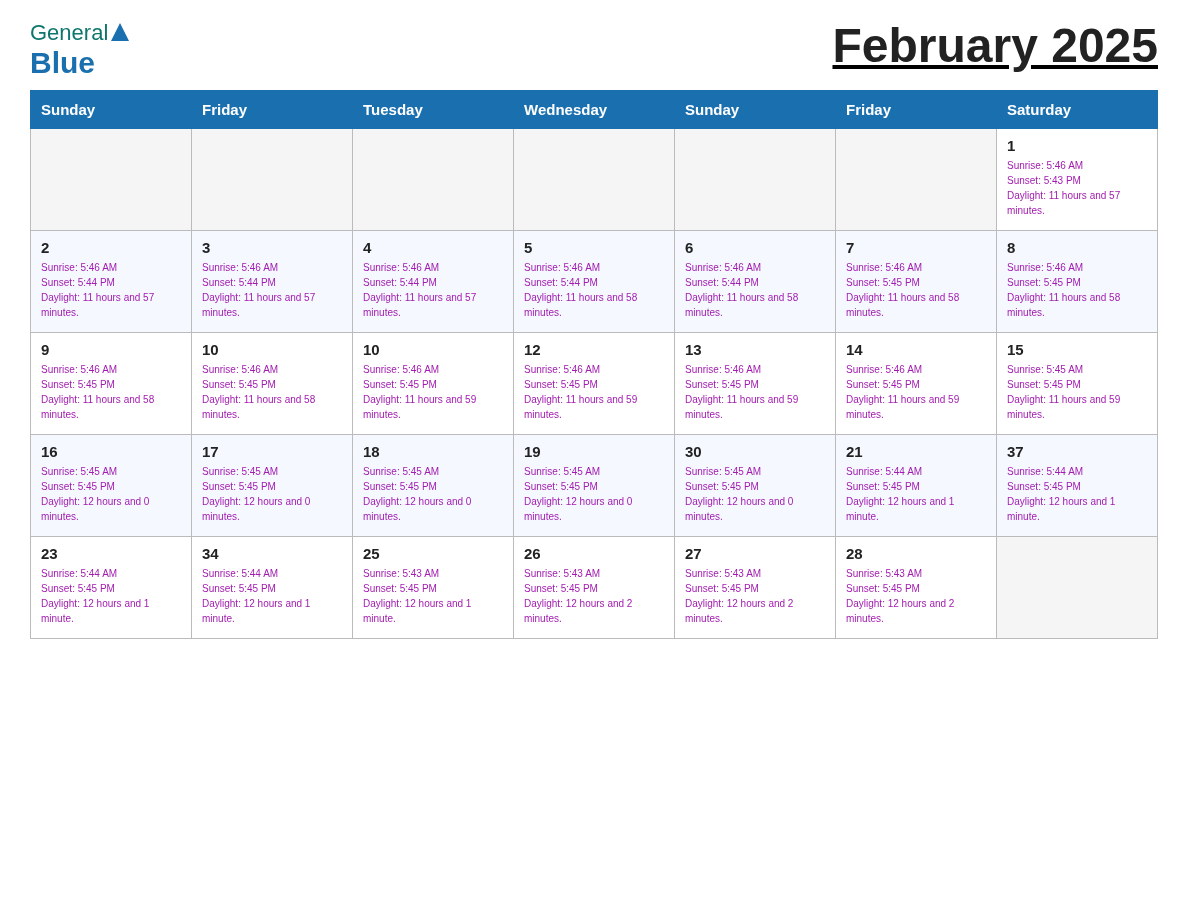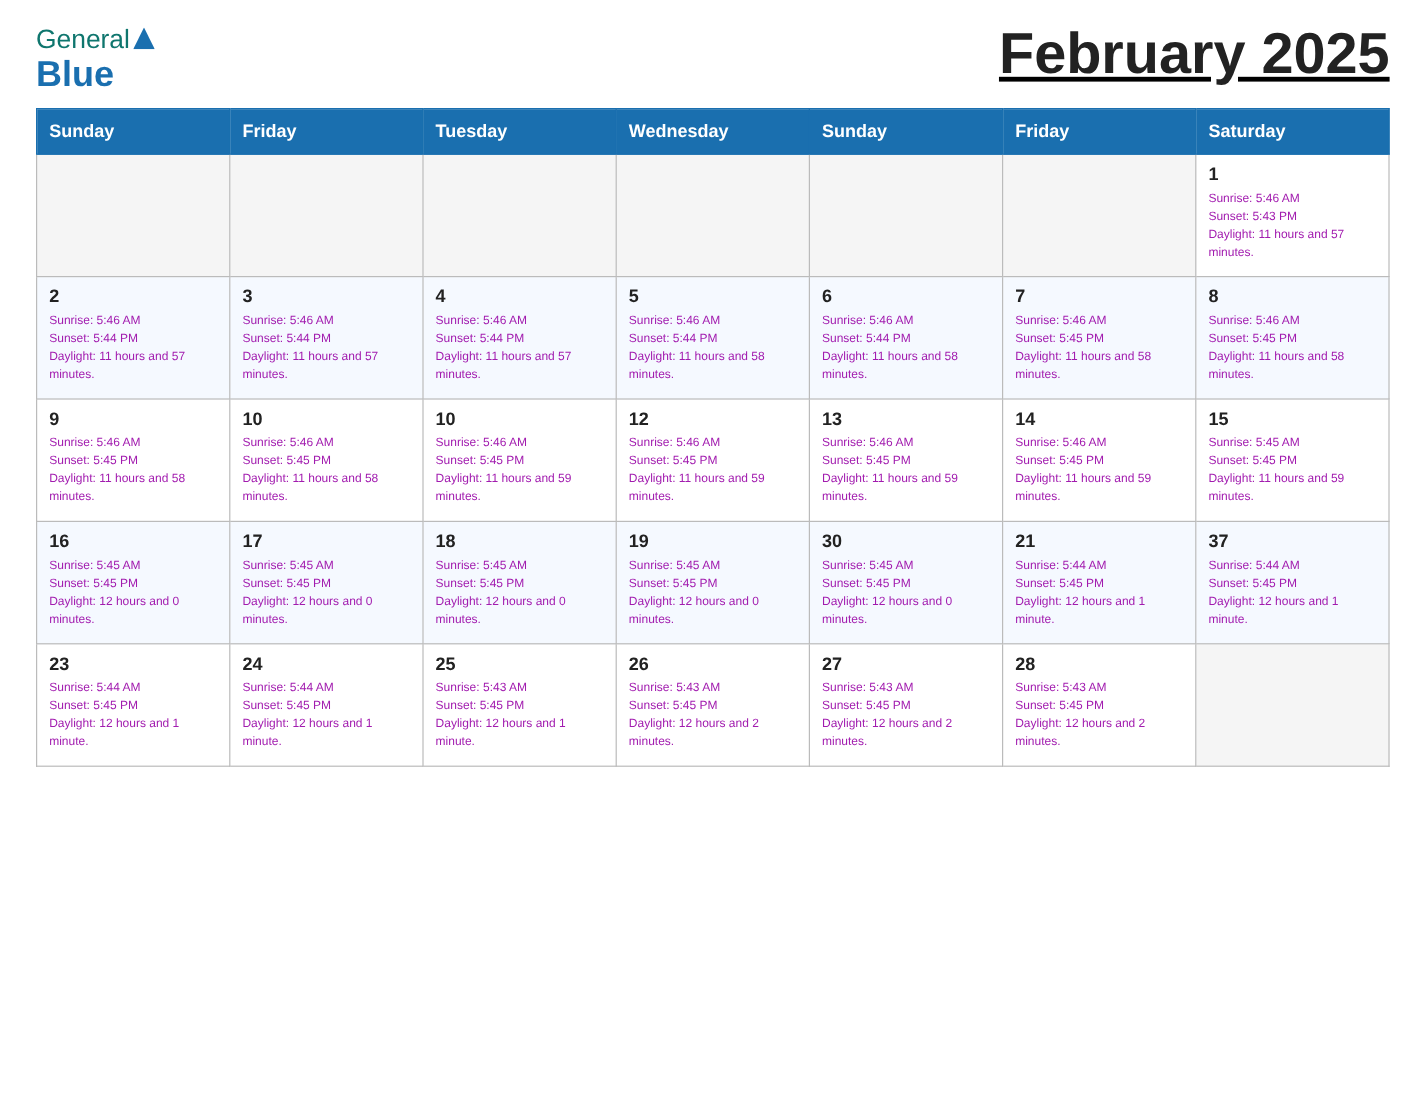--- a/index.html
+++ b/index.html
@@ -269,21 +269,21 @@
         </td>
       </tr>
       <tr>
         <td>
           <span class="day-number">23</span>
           <div class="day-info" style="white-space: pre-line;">Sunrise: 5:44 AM
 Sunset: 5:45 PM
 Daylight: 12 hours and 1 minute.</div>
         </td>
         <td>
-          <span class="day-number">24</span>
+          <span class="day-number">34</span>
           <div class="day-info" style="white-space: pre-line;">Sunrise: 5:44 AM
 Sunset: 5:45 PM
 Daylight: 12 hours and 1 minute.</div>
         </td>
         <td>
           <span class="day-number">25</span>
           <div class="day-info" style="white-space: pre-line;">Sunrise: 5:43 AM
 Sunset: 5:45 PM
 Daylight: 12 hours and 1 minute.</div>
         </td>

